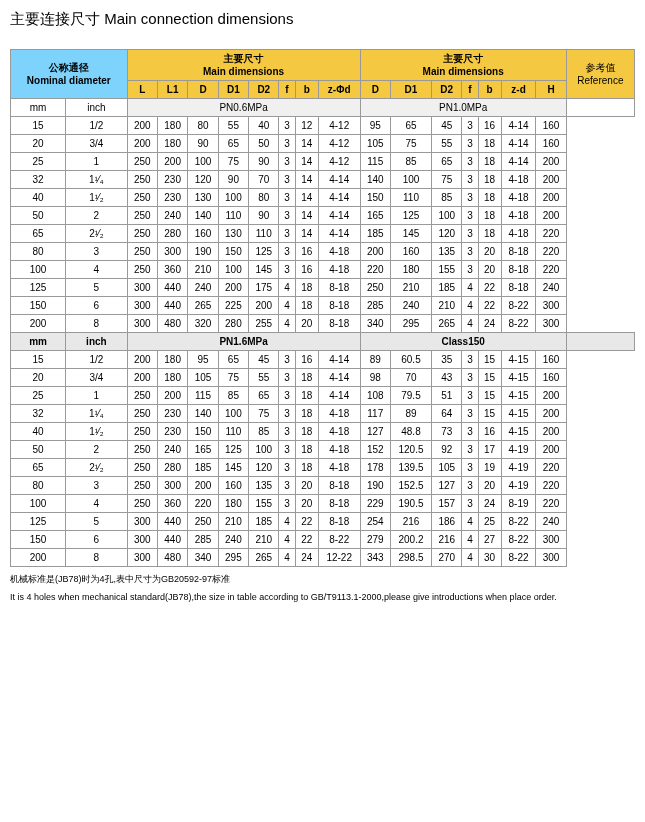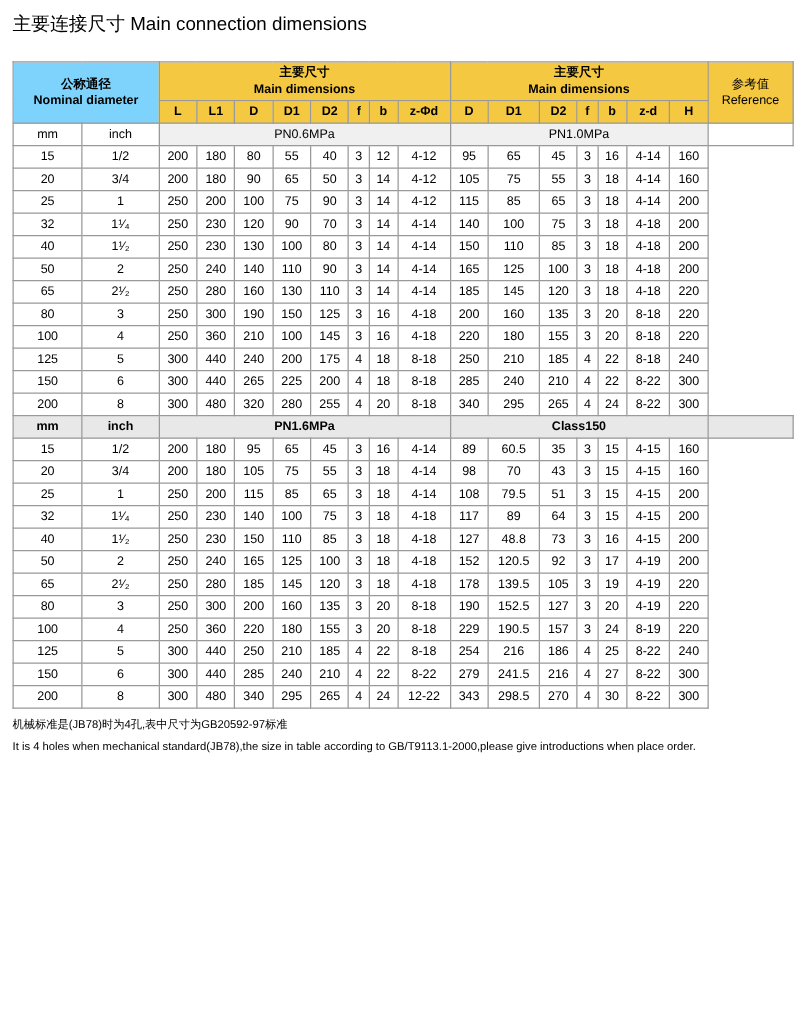--- a/index.html
+++ b/index.html
@@ -540,21 +540,21 @@
         <td>6</td>
         <td>300</td>
         <td>440</td>
         <td>285</td>
         <td>240</td>
         <td>210</td>
         <td>4</td>
         <td>22</td>
         <td>8-22</td>
         <td>279</td>
-        <td>241.5</td>
+        <td>200.2</td>
         <td>216</td>
         <td>4</td>
         <td>27</td>
         <td>8-22</td>
         <td>300</td>
       </tr>
       <tr>
         <td>200</td>
         <td>8</td>
         <td>300</td>

